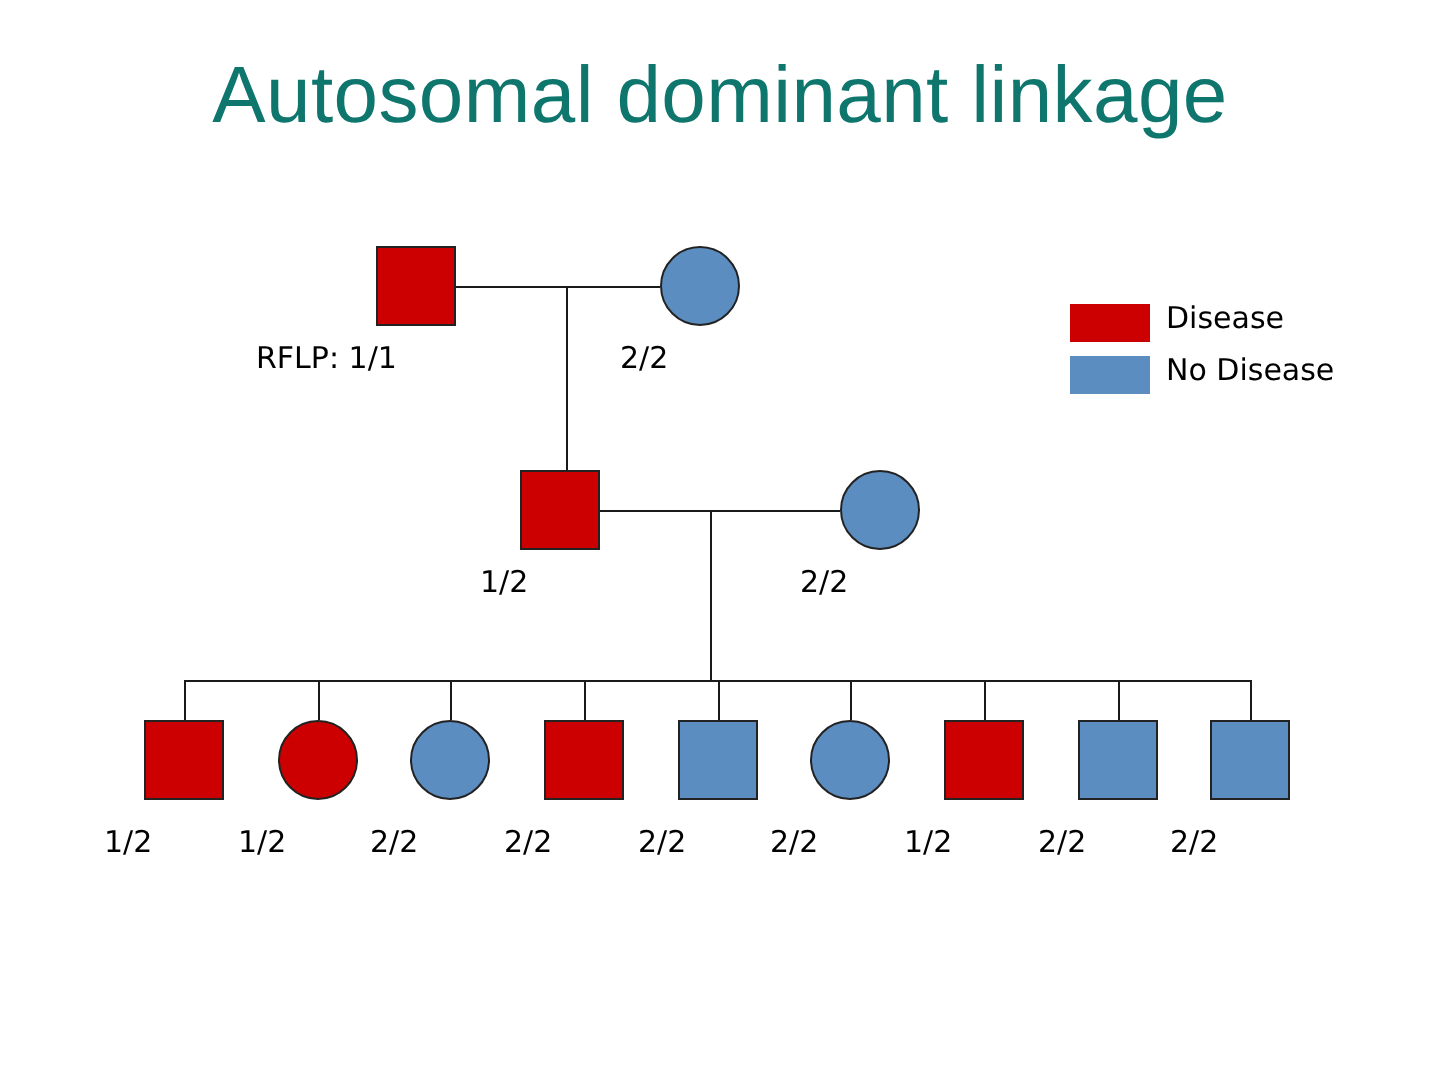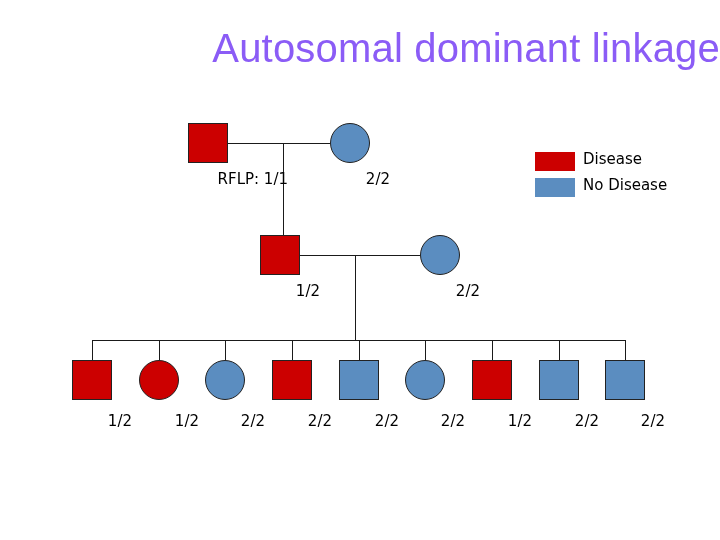--- a/index.html
+++ b/index.html
@@ -14,25 +14,25 @@
     background: #ffffff;
     overflow: hidden;
     font-family: "DejaVu Sans", sans-serif;
   }
   
   #title {
     position: absolute;
     left: 0;
     top: 26px;
     width: 720px;
-    text-align: right;
+    text-align: center;
     font-family: "Liberation Sans", sans-serif;
     font-size: 40px;
     font-weight: 300;
-    color: #8b5cf6;
+    color: #0f766e;
     letter-spacing: 0.2px;
     white-space: nowrap;
   }
   
   .sym {
     position: absolute;
     box-sizing: border-box;
     border: 1.5px solid #222222;
   }
   .sym.square { border-radius: 0; }
@@ -47,21 +47,21 @@
     position: absolute;
     width: 0;
     border-left: 1.5px solid #1a1a1a;
   }
   
   .genotype {
     position: absolute;
     font-family: "DejaVu Sans", sans-serif;
     font-size: 15px;
     color: #000000;
-    text-align: right;
+    text-align: left;
     white-space: nowrap;
   }
   .genotype.wide {
     font-size: 15px;
   }
   
   #legend {
     position: absolute;
     left: 535px;
     top: 150px;

